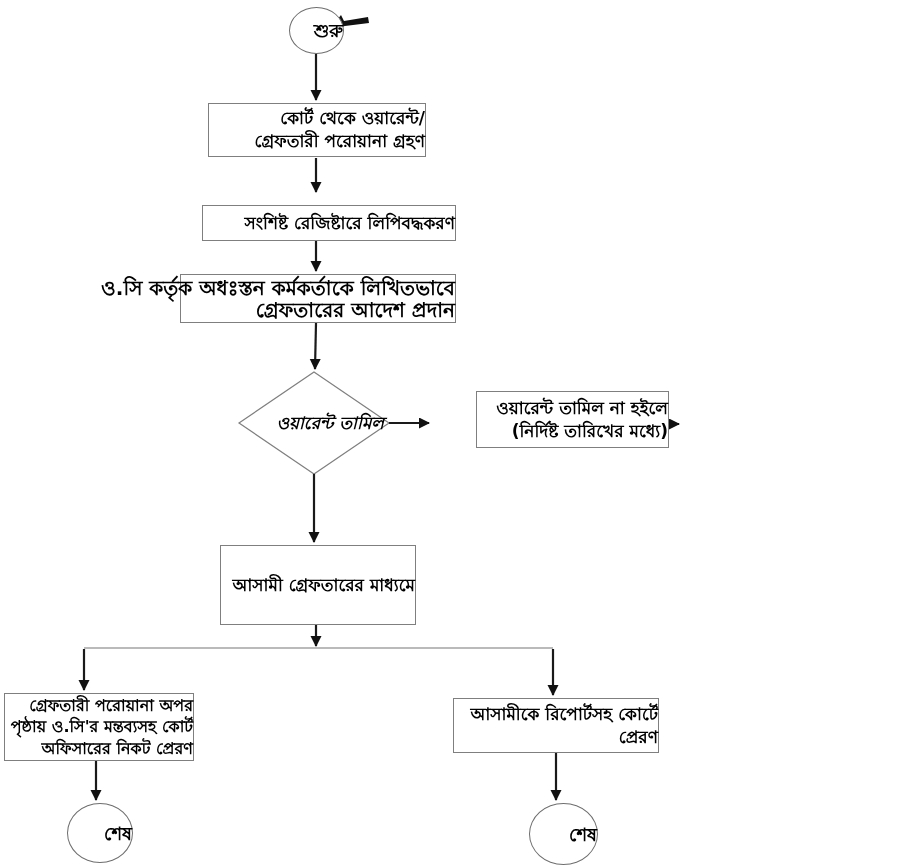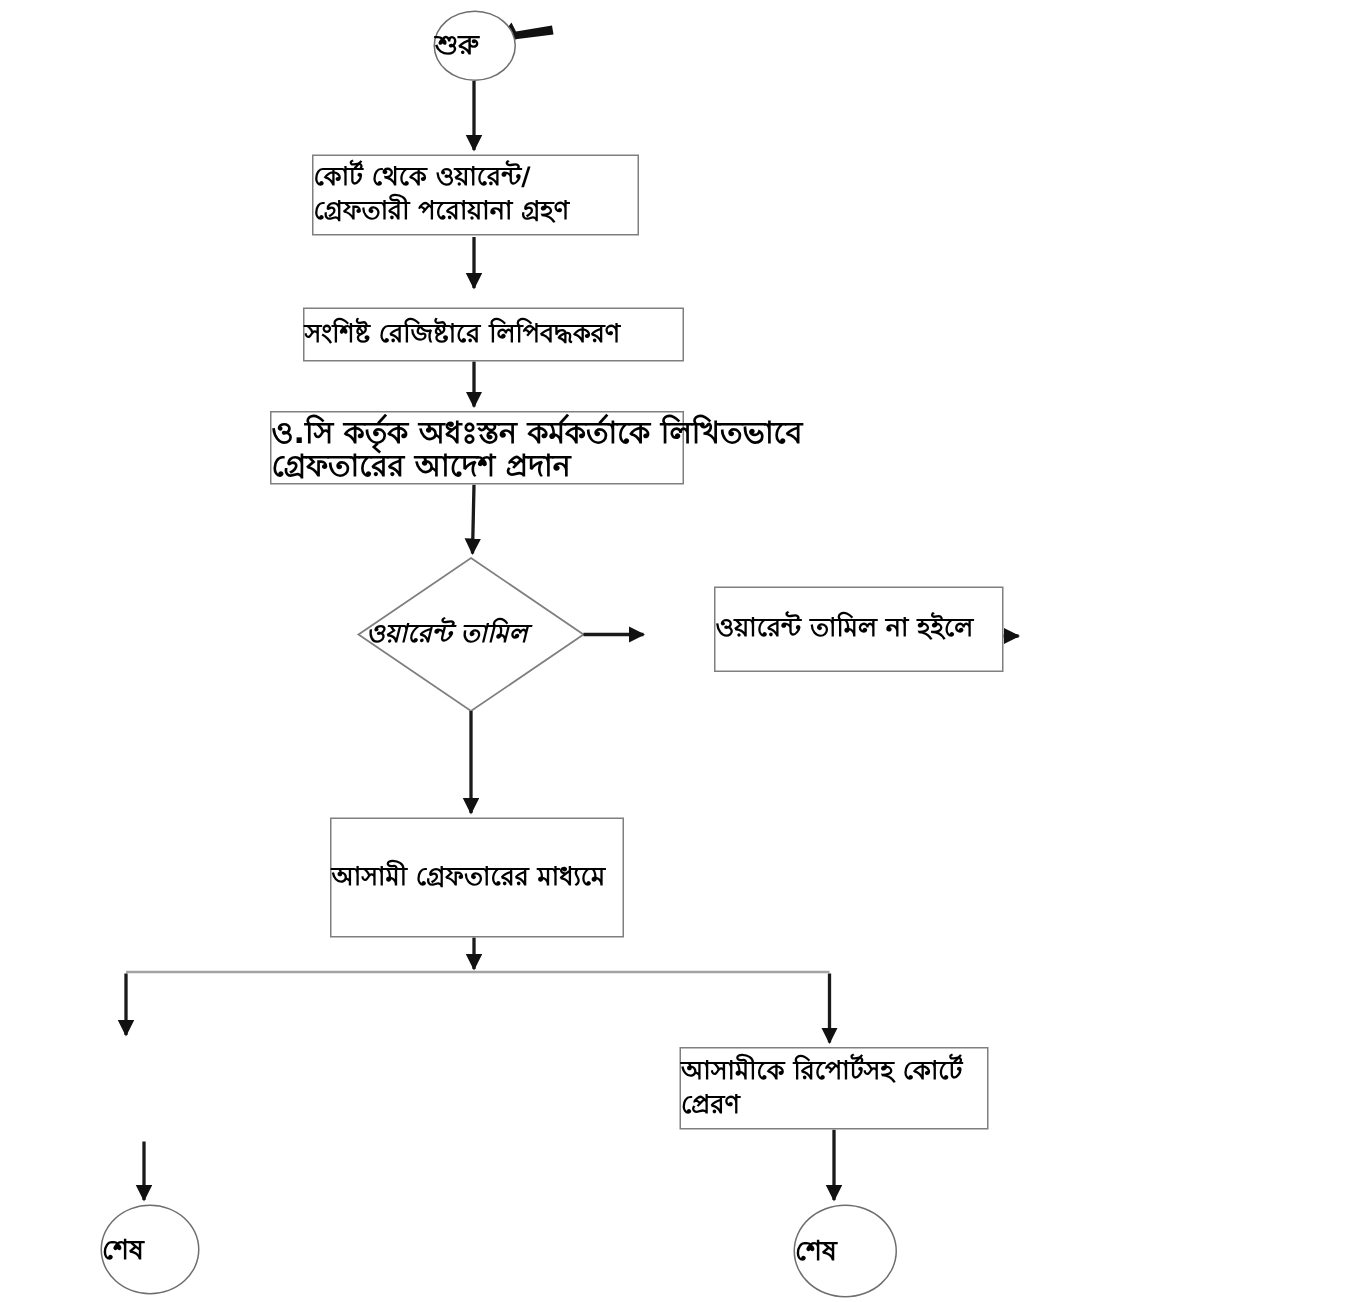--- a/index.html
+++ b/index.html
@@ -40,21 +40,21 @@
   }
   .cursor-shape {
     fill: #111111;
     stroke: none;
   }
   .node {
     position: absolute;
     box-sizing: border-box;
     display: flex;
     flex-direction: column;
-    align-items: flex-start;
+    align-items: flex-end;
     justify-content: center;
     text-align: center;
     background: #ffffff;
     border: 1px solid #7f7f7f;
     font-size: 17px;
     font-weight: 600;
     line-height: 23px;
   }
   .node .ln {
     white-space: nowrap;
@@ -124,27 +124,33 @@
     <span class="ln">ও.সি কর্তৃক অধঃস্তন কর্মকর্তাকে লিখিতভাবে</span>
     <span class="ln">গ্রেফতারের আদেশ প্রদান</span>
   </div>
 
   <div class="node diamond-label" style="left:244px; top:410px; width:140px; height:26px;">
     <span class="ln">ওয়ারেন্ট তামিল</span>
   </div>
 
   <div class="node" style="left:432px; top:391px; width:193px; height:57px;margin-left:44px;">
     <span class="ln">ওয়ারেন্ট তামিল না হইলে</span>
+    <span class="ln">(নির্দিষ্ট তারিখের মধ্যে)</span>
   </div>
 
 
   <div class="node" style="left:220px; top:545px; width:196px; height:80px;">
     <span class="ln">আসামী গ্রেফতারের মাধ্যমে</span>
   </div>
 
+  <div class="node small-text" style="left:4px; top:693px; width:190px; height:68px;">
+    <span class="ln">গ্রেফতারী পরোয়ানা অপর</span>
+    <span class="ln">পৃষ্ঠায় ও.সি'র মন্তব্যসহ কোর্ট</span>
+    <span class="ln">অফিসারের নিকট প্রেরণ</span>
+  </div>
 
   <div class="node" style="left:453px; top:698px; width:206px; height:55px;">
     <span class="ln">আসামীকে রিপোর্টসহ কোর্টে</span>
     <span class="ln">প্রেরণ</span>
   </div>
 
   <div class="node ellipse" style="left:67px; top:803px; width:66px; height:60px;">
     <span class="ln">শেষ</span>
   </div>
 

